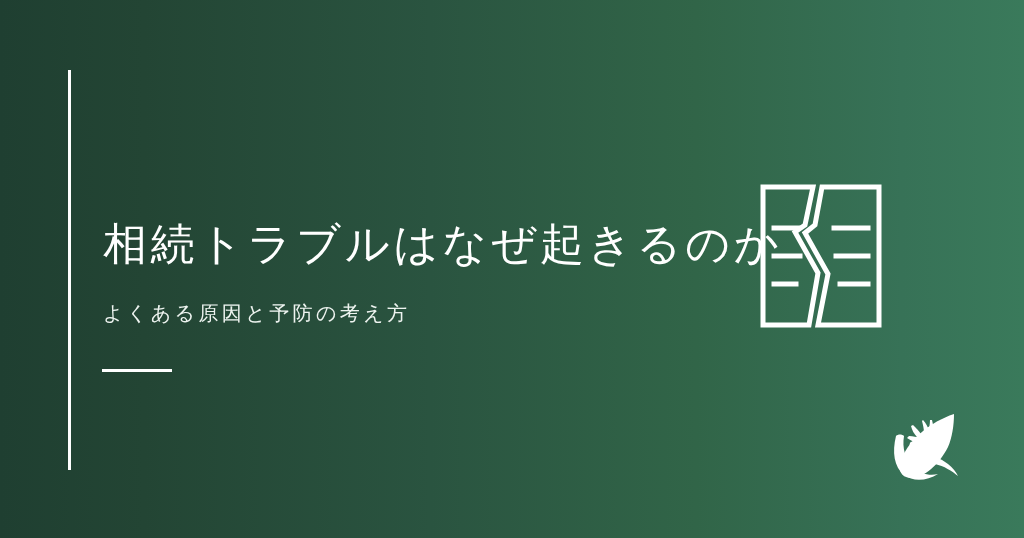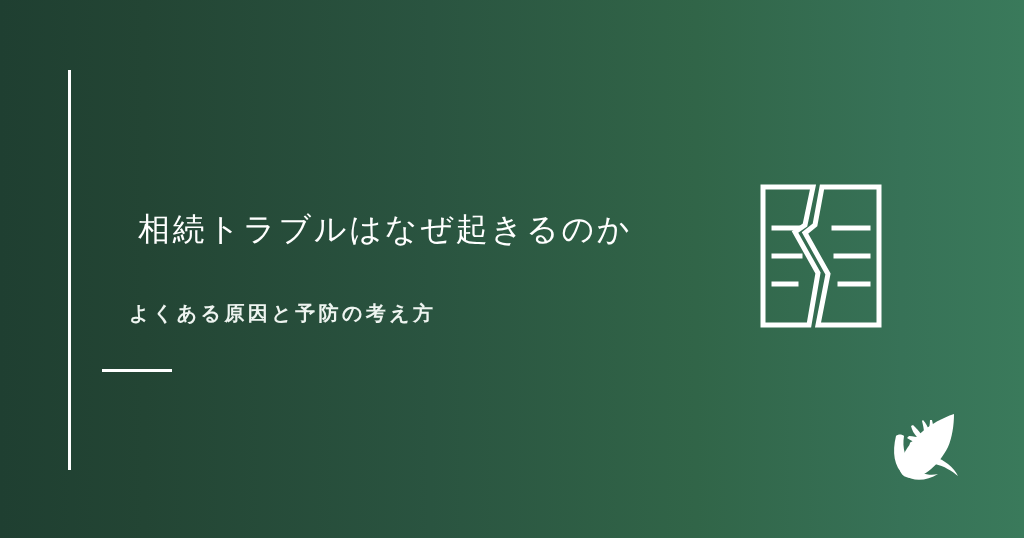--- a/index.html
+++ b/index.html
@@ -35,39 +35,37 @@
     background: #ffffff;
   }
 
   
   .headline {
     position: absolute;
     left: 103px;
     top: 190px;
     width: 700px;
     color: #ffffff;
-    font-size: 32px;
+    font-size: 44px;
     line-height: 1.18;
     letter-spacing: 0.085em;
     font-weight: 400;
     white-space: nowrap;
-    margin-left: 35px;
   }
 
   .subhead {
     position: absolute;
     left: 103px;
     top: 299px;
     color: #eef4f0;
     font-size: 20px;
     line-height: 1.4;
     letter-spacing: 0.17em;
-    font-weight: 700;
+    font-weight: 400;
     white-space: nowrap;
-    margin-left: 26px;
   }
 
   .rule-short {
     position: absolute;
     left: 102px;
     top: 369px;
     width: 70px;
     height: 3px;
     background: #ffffff;
   }

